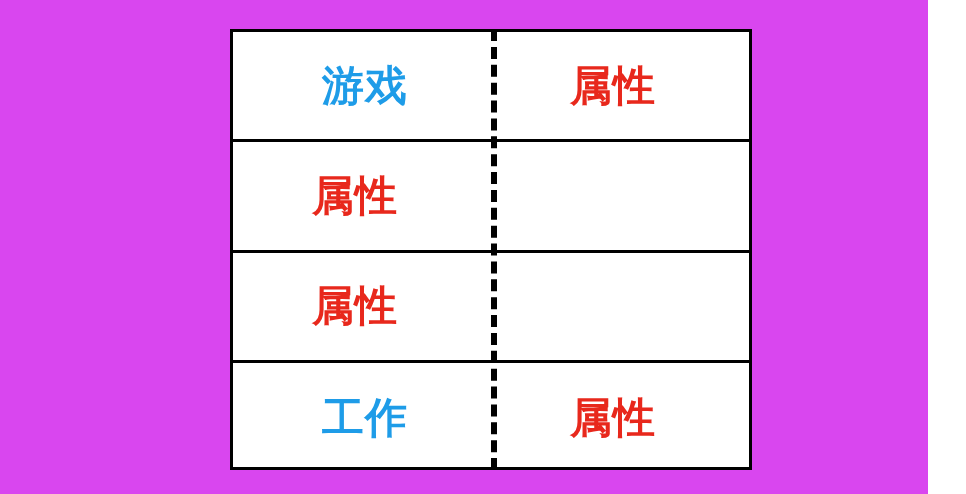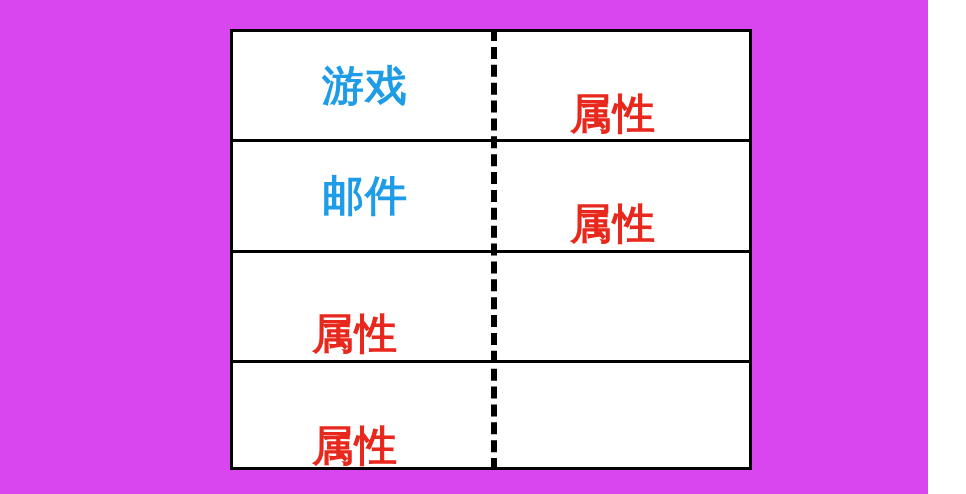--- a/index.html
+++ b/index.html
@@ -60,21 +60,20 @@
     overflow: hidden;
   }
 
   .cell-left {
     width: 258px;
     padding-left: 6px;
   }
   .cell-right {
     width: 258px;
     padding-right: 14px;
-    margin-top: 28px;
   }
 
   .cell-text {
     font-family: "DejaVu Sans", "Liberation Sans", sans-serif;
     font-weight: bold;
     font-size: 42px;
     line-height: 1;
     letter-spacing: 1px;
     white-space: nowrap;
   }
@@ -108,35 +107,35 @@
     <div class="table-row">
       <div class="cell cell-left">
         <span class="cell-text text-category">游戏</span>
       </div>
       <div class="cell cell-right">
         <span class="cell-text text-attribute">属性</span>
       </div>
     </div>
 
     <div class="table-row">
-      <div class="cell cell-left">
-        <span class="cell-text text-category">邮件</span>
-      </div>
       <div class="cell cell-right">
         <span class="cell-text text-attribute">属性</span>
       </div>
     </div>
 
     <div class="table-row">
       <div class="cell cell-right">
         <span class="cell-text text-attribute">属性</span>
       </div>
     </div>
 
     <div class="table-row last-row">
+      <div class="cell cell-left">
+        <span class="cell-text text-category">工作</span>
+      </div>
       <div class="cell cell-right">
         <span class="cell-text text-attribute">属性</span>
       </div>
     </div>
 
     <div id="column-divider"></div>
 
   </div>
 
 </div>

